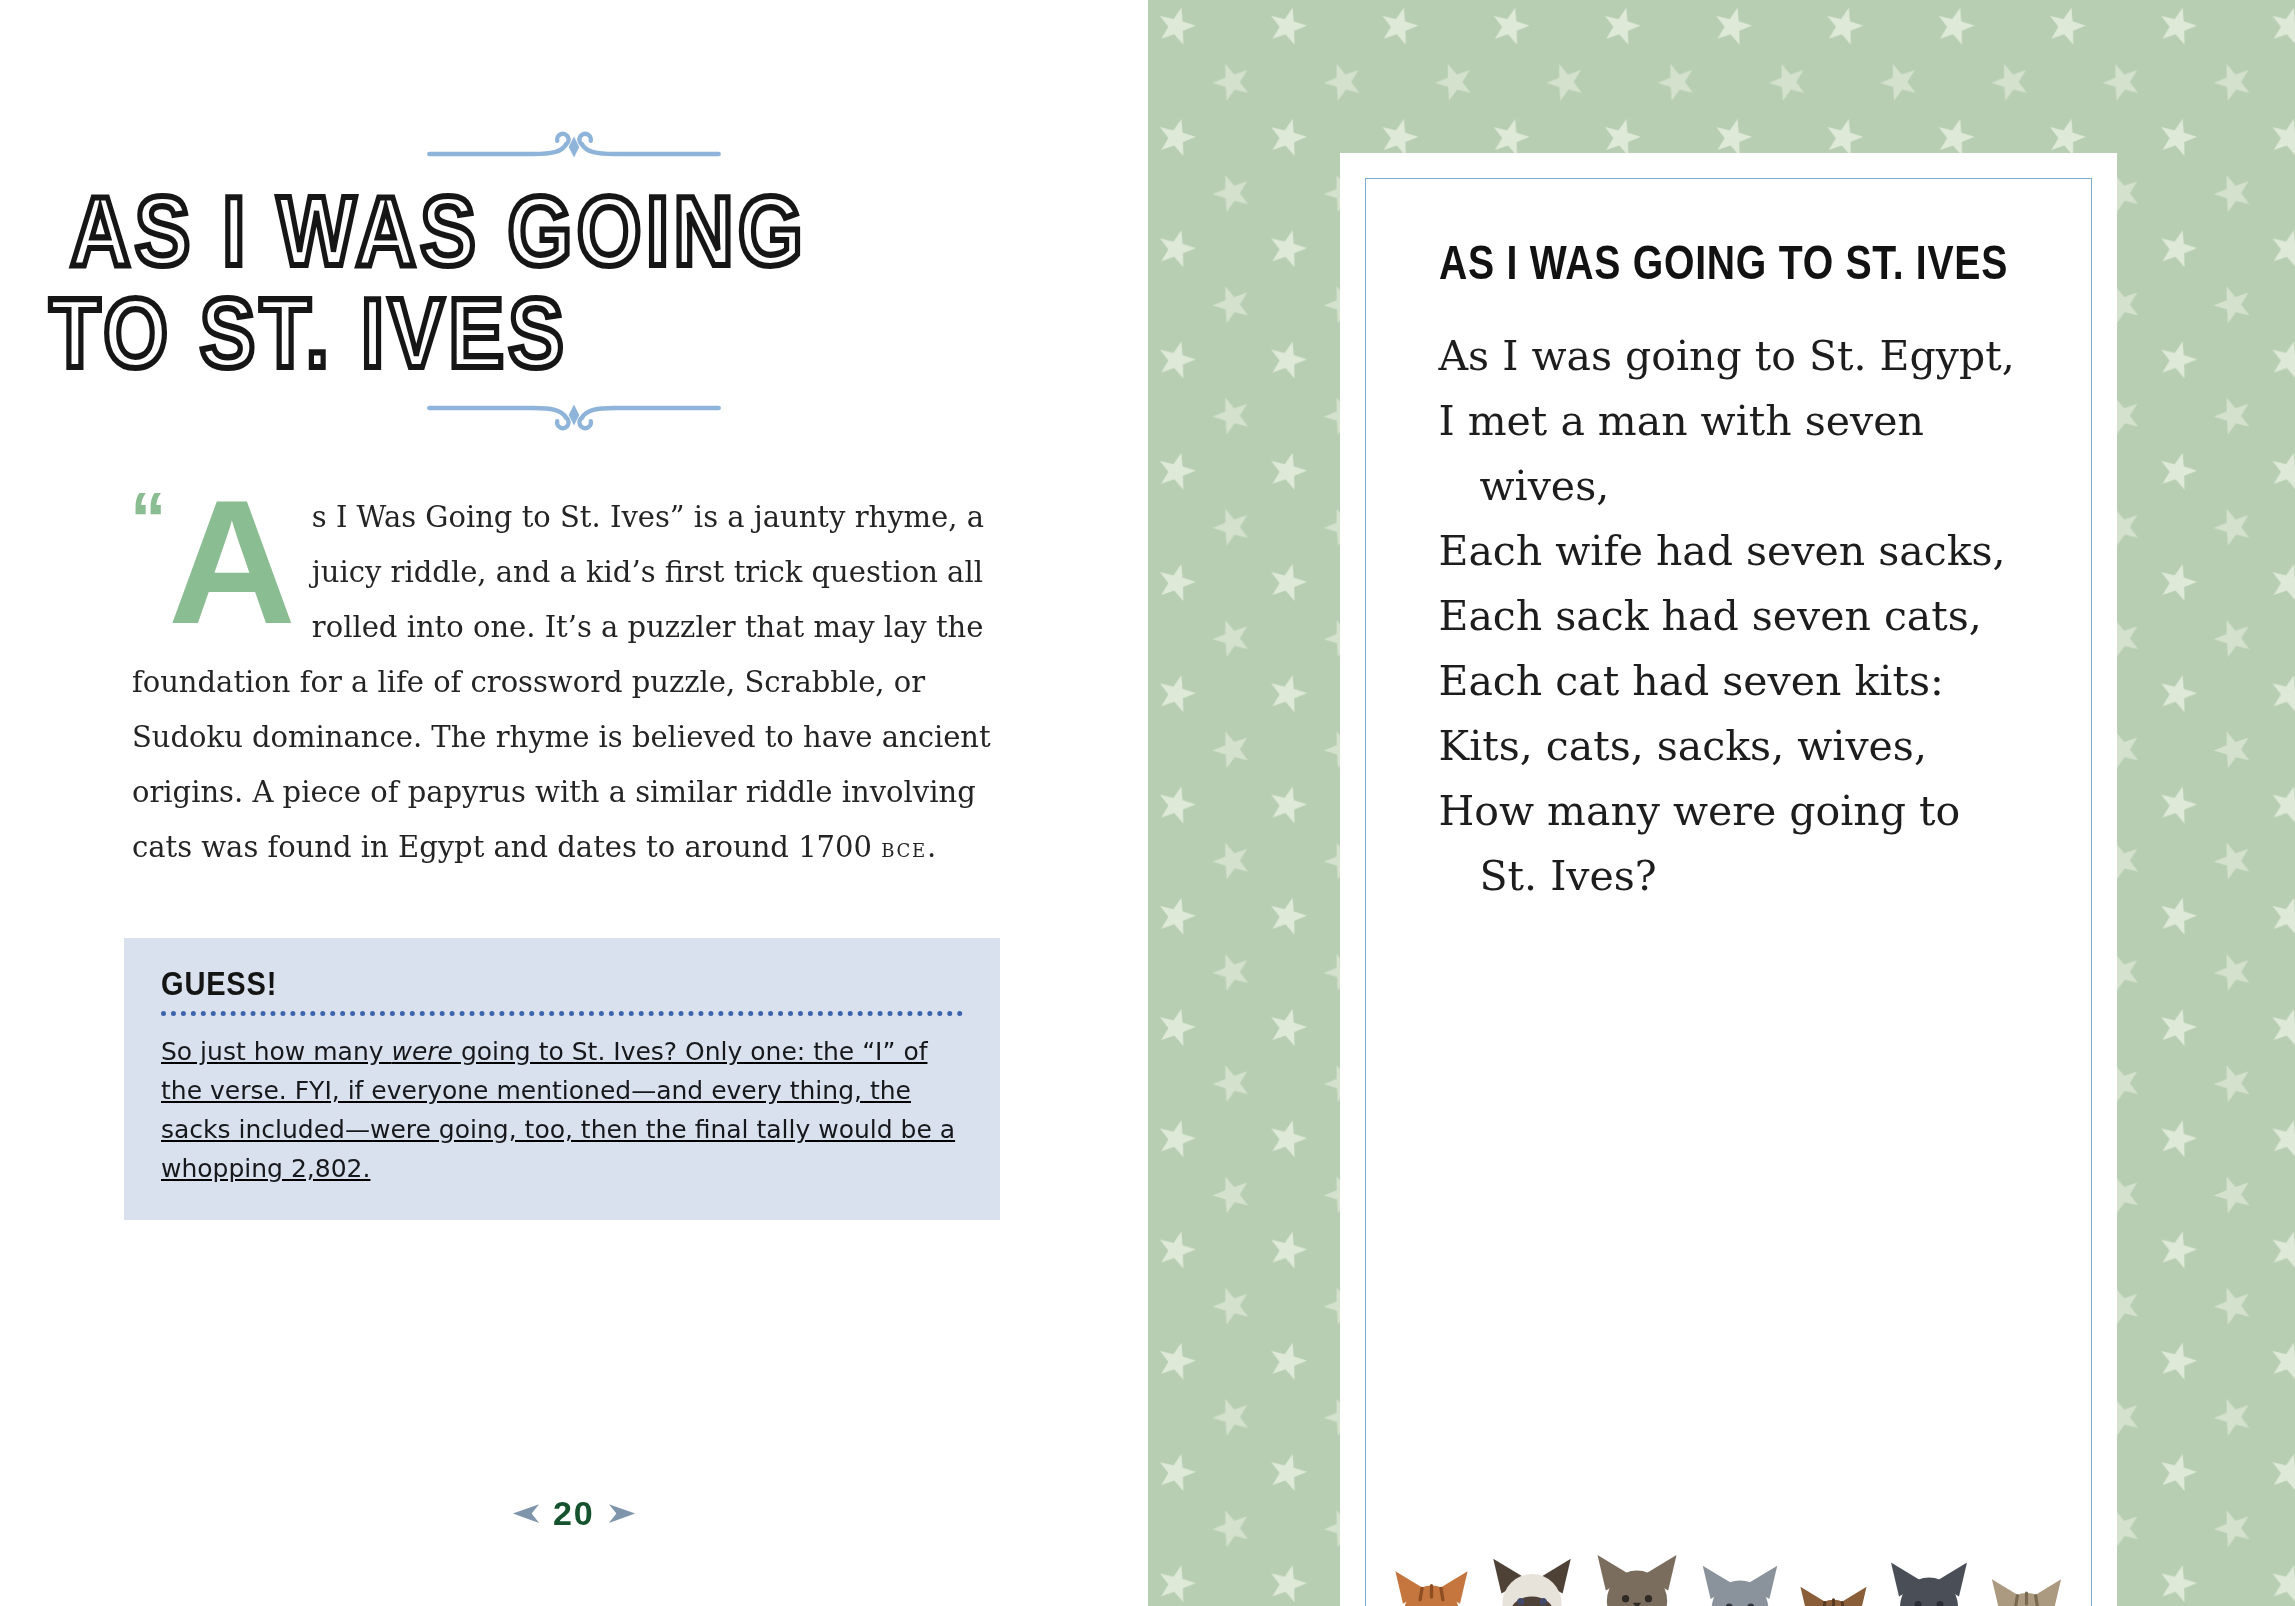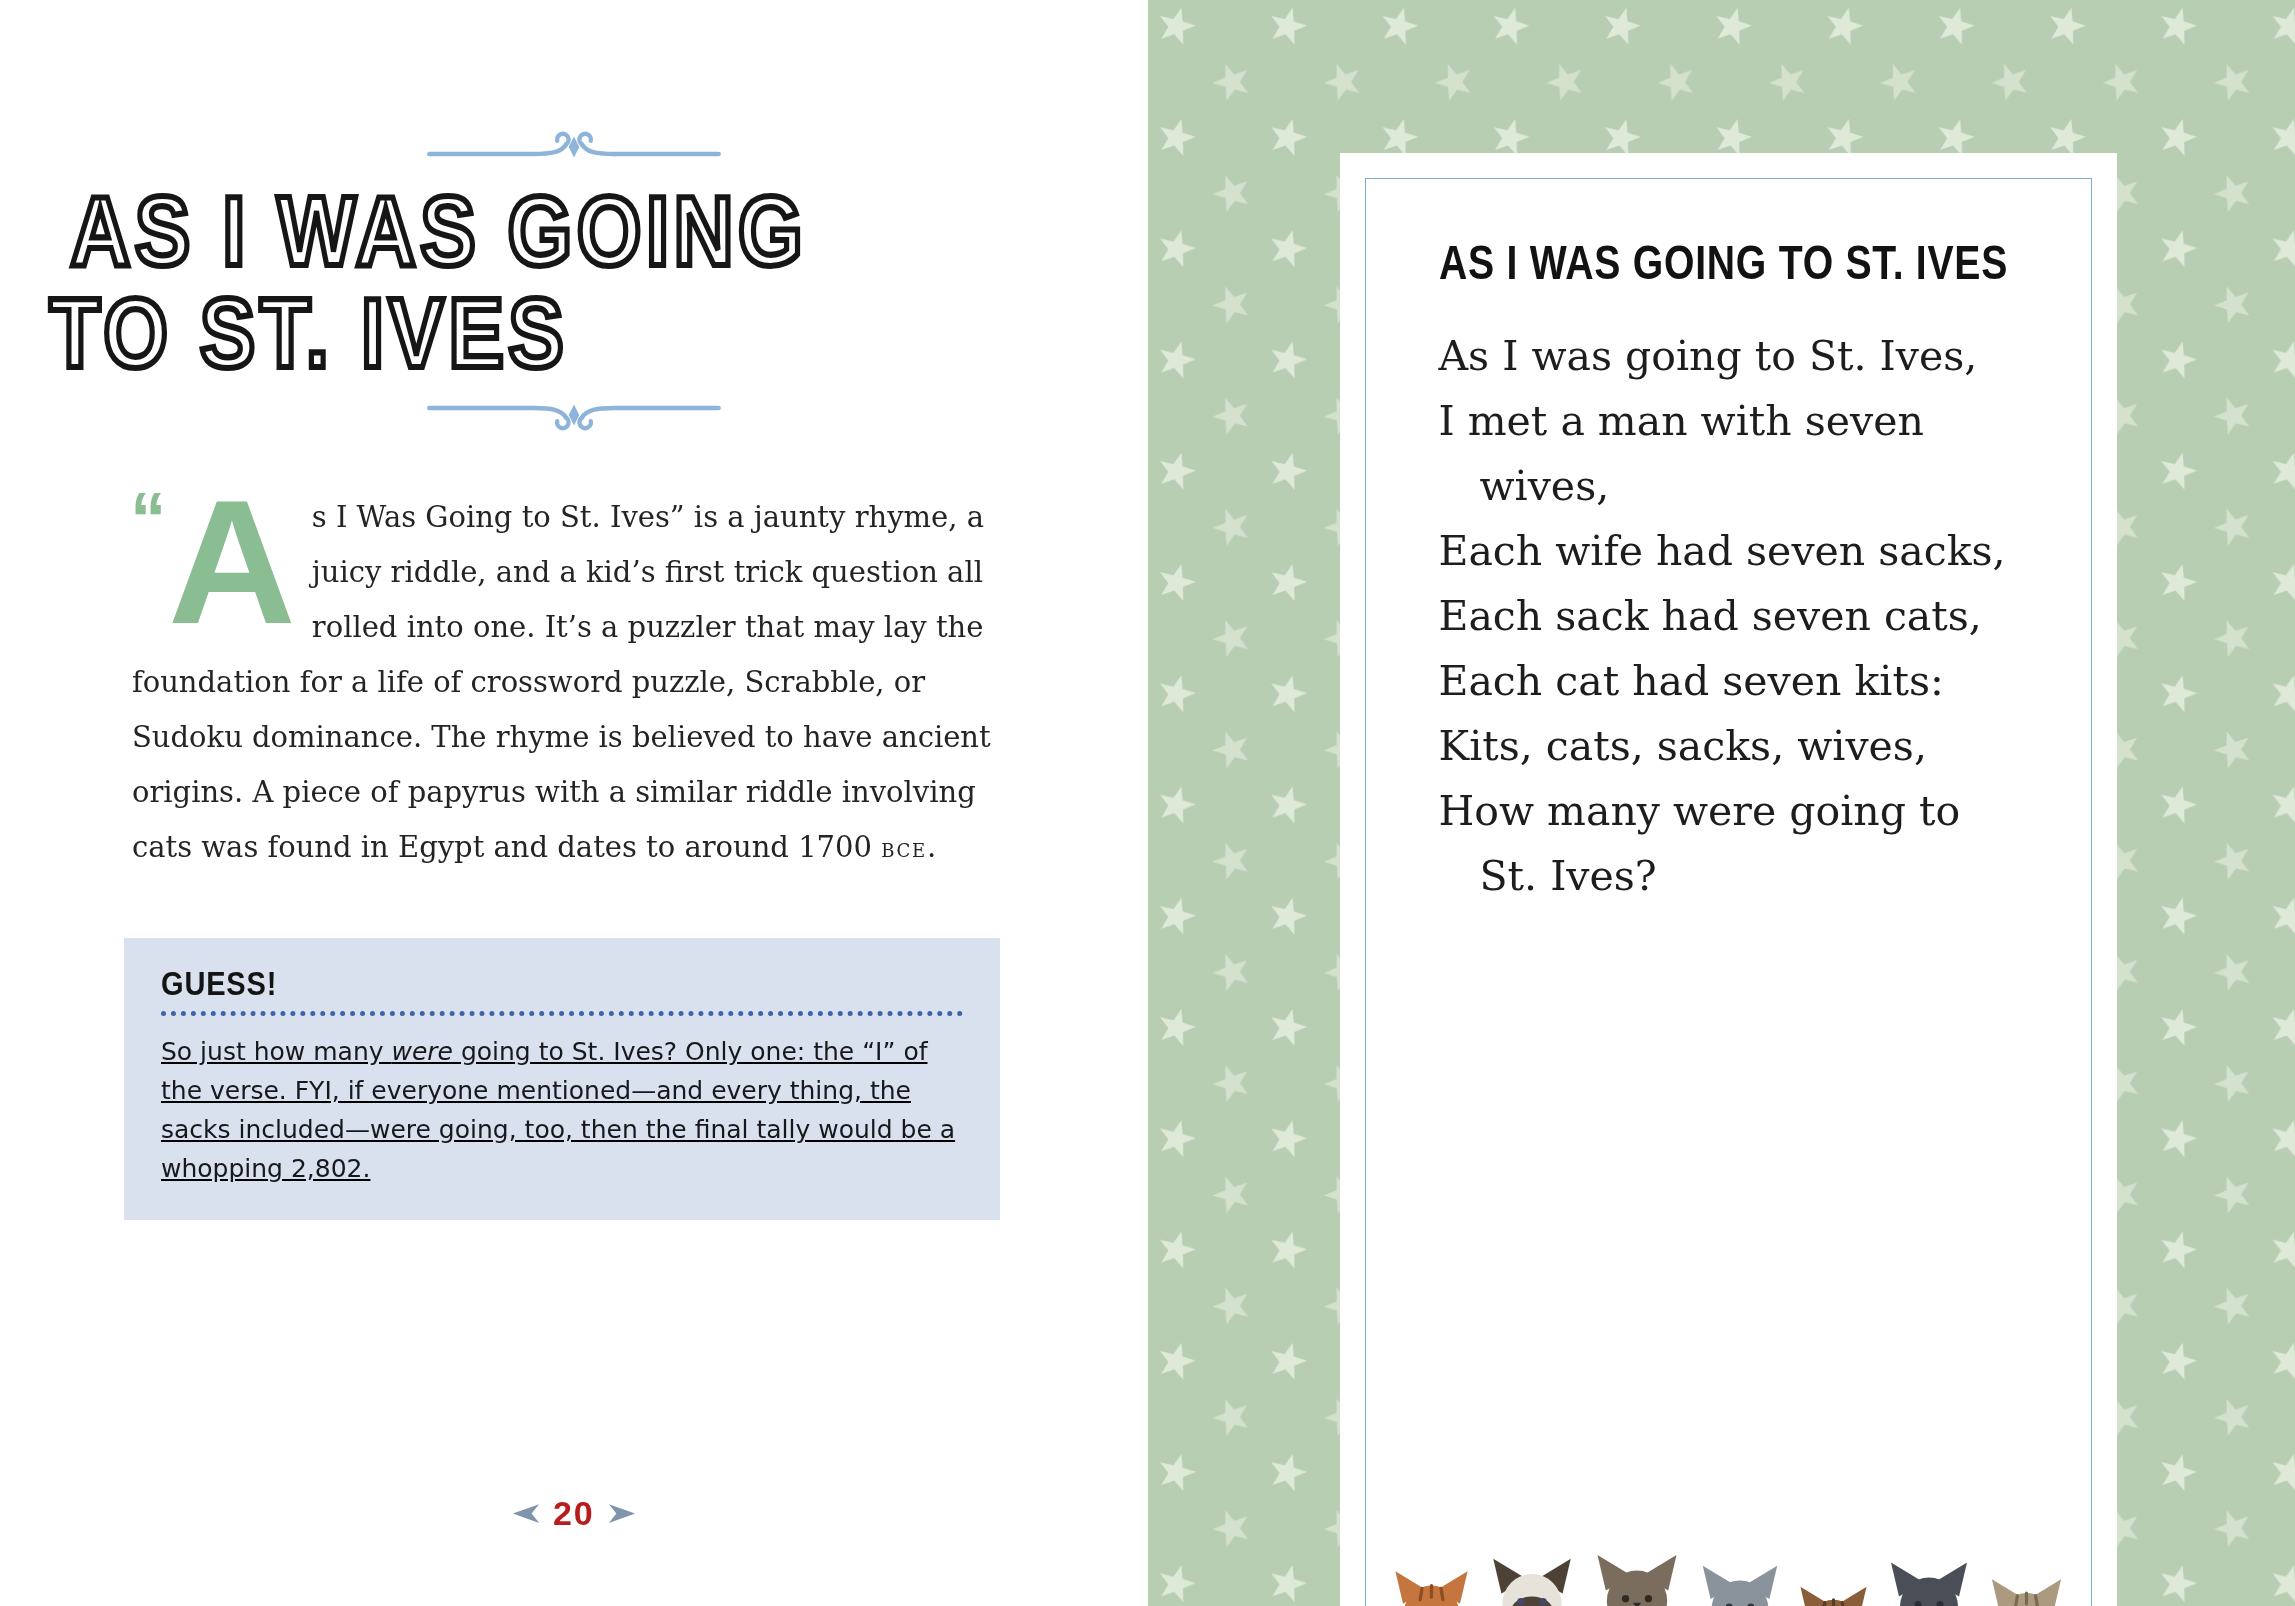--- a/index.html
+++ b/index.html
@@ -34,21 +34,21 @@
      background:#d8e1ed;padding:26.5px 37px 32px 37px;text-decoration:underline;}
   .guess-title{display:inline-block;font-weight:800;font-size:33px;letter-spacing:0.9px;
      color:#141414;transform:scaleX(0.88);transform-origin:left center;}
   .guess-rule{border-bottom:5.3px dotted #3c64ad;margin:8.8px 0 16px 0;}
   .guess-text{margin:0;font-family:"DejaVu Sans",sans-serif;font-size:25px;
      line-height:39px;color:#17181c;}
   .guess-text em{font-style:italic;}
 
   .folio{position:absolute;bottom:74px;left:0;width:100%;display:flex;
      justify-content:center;align-items:center;gap:12.4px;}
-  .folio .num{font-weight:bold;font-size:34px;letter-spacing:1.8px;color:#b91c1c;}
+  .folio .num{font-weight:bold;font-size:34px;letter-spacing:1.8px;color:#14532d;}
 
   
   .stars{position:absolute;top:0;left:0;}
   .poem-card{position:absolute;top:153px;left:192px;width:777px;height:1598px;
      background:#ffffff;}
   .card-border{position:absolute;top:25px;left:25px;right:25px;bottom:25px;
      border:1.8px solid #7fa9cf;z-index:1;}
   .card-inner{position:relative;z-index:2;padding:81px 49px 0 99px;}
   .poem-title{margin:0 0 34px 0;display:inline-block;font-weight:800;font-size:49px;
      letter-spacing:0.9px;color:#121212;transform:scaleX(0.8);transform-origin:left center;
@@ -132,21 +132,21 @@
     </defs>
     <rect width="1300" height="1820" fill="#b7ceb2"></rect>
     <rect width="1300" height="1820" fill="url(#starpat)"></rect>
   </svg>
 
   <div class="poem-card">
     <div class="card-border"></div>
     <div class="card-inner">
       <h2 class="poem-title">AS I WAS GOING TO ST. IVES</h2>
       <div>
-          <div class="poem-line">As I was going to St. Ives,</div>
+          <div class="poem-line">As I was going to St. Egypt,</div>
           <div class="poem-line">I met a man with seven
 wives,</div>
           <div class="poem-line">Each wife had seven sacks,</div>
           <div class="poem-line">Each sack had seven cats,</div>
           <div class="poem-line">Each cat had seven kits:</div>
           <div class="poem-line">Kits, cats, sacks, wives,</div>
           <div class="poem-line">How many were going to
 St. Ives?</div>
         </div>
     </div>

